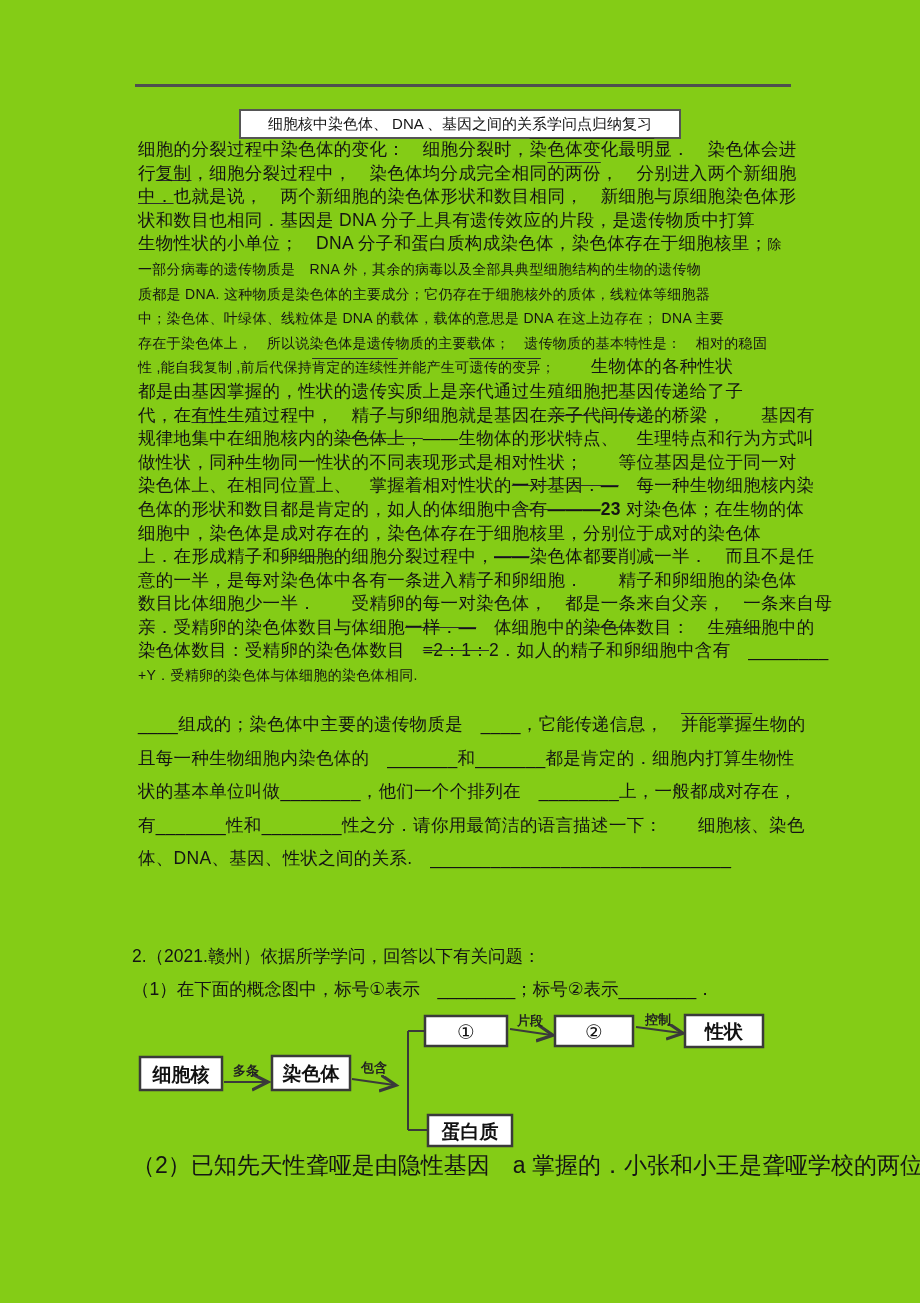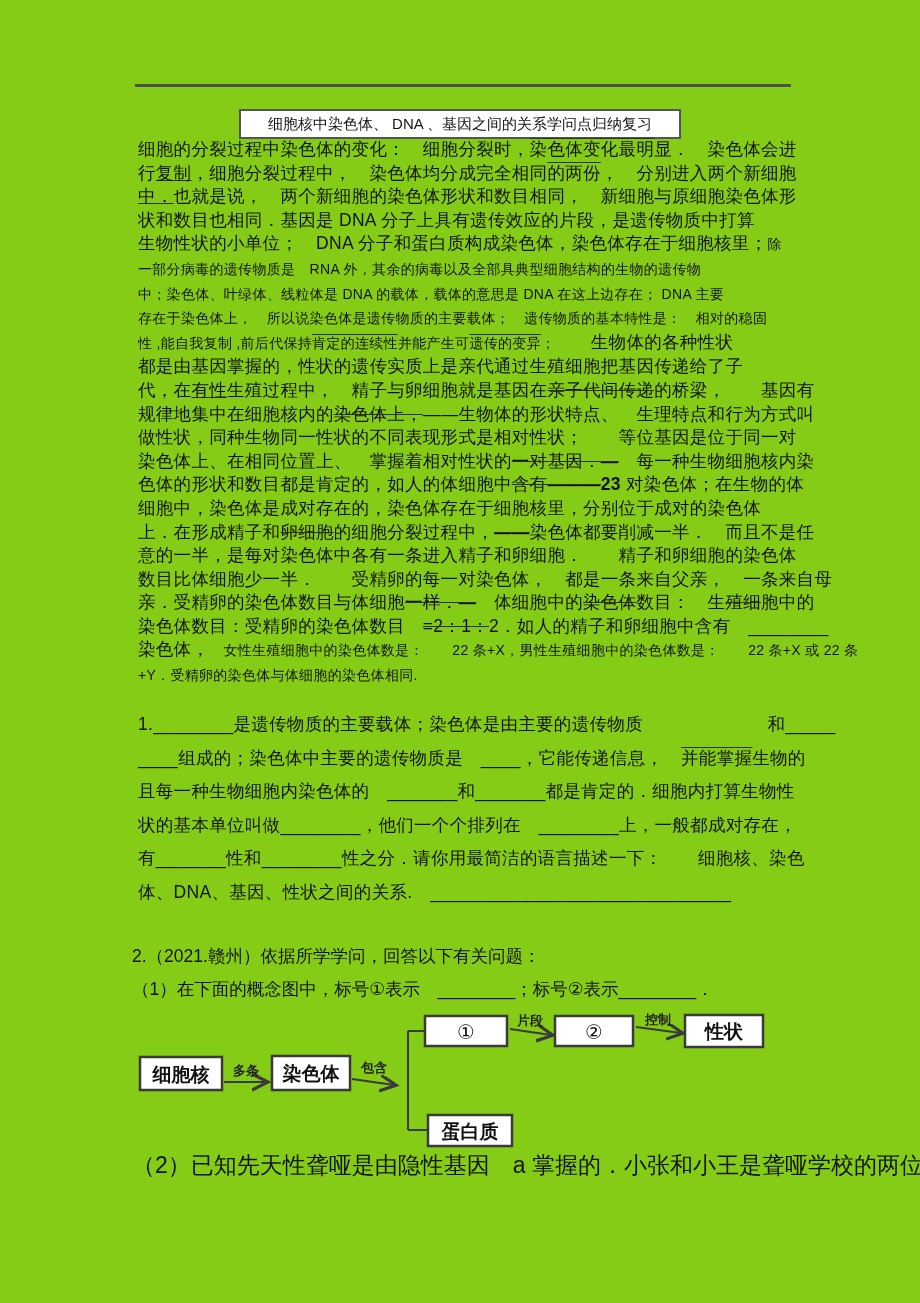--- a/index.html
+++ b/index.html
@@ -45,41 +45,40 @@
     <span>细胞核中染色体、 DNA 、基因之间的关系学问点归纳复习</span>
   </div>
 
   <div class="body-block">
       <div class="tline"><span>细胞的分裂过程中染色体的变化：　细胞分裂时，</span><span class="ol">染色体变化最明</span><span>显．　染色体会进</span></div>
       <div class="tline"><span>行</span><span class="ul">复制</span><span>，细胞分裂过程中，　染色体均分成完全相同</span><span class="ol">的两份</span><span>，　分别进入两个新细胞</span></div>
       <div class="tline"><span class="ul">中．</span><span>也就是说，　两个新细胞的染色体形状和数目相同，　新细胞与原细胞染色体形</span></div>
       <div class="tline"><span>状和数目也相同．基因是 DNA 分子上具有遗传效应的片段，是遗传物质中打算</span></div>
       <div class="tline"><span>生物性状的小单位；　DNA 分子和蛋白质构成染色体，染色体存在于细胞核里；</span><span class="sm">除</span></div>
       <div class="tline"><span class="sm">一部分病毒的遗传物质是　RNA 外，其余的病毒以及全部具典型细胞结构的生物的遗传物</span></div>
+      <div class="tline"><span class="sm">质都是 DNA. 这种物质是染色体的主要成分；它仍存在于细胞核外的质体，线粒体等细胞器</span></div>
       <div class="tline"><span class="sm">中；染色体、叶绿体、线粒体是 DNA 的载体，载体的意思是 DNA 在这上边存在； DNA 主要</span></div>
       <div class="tline"><span class="sm">存在于染色体上，　所以说染色体是遗传物质的主要载体；　遗传物质的基本特性是：　相对的稳固</span></div>
       <div class="tline"><span class="sm">性 ,能自我复制 ,前后代保持</span><span class="sm ol">肯定的连续性</span><span class="sm">并能产生可</span><span class="sm ol">遗传的变异</span><span class="sm">；</span><span>　　生物体的各种性状</span></div>
       <div class="tline"><span>都是由基因掌握的，性状的遗传实质上是亲代通过生殖细胞把基因传递给了子</span></div>
       <div class="tline"><span>代，在</span><span class="ul">有性</span><span>生殖过程中，　精子与卵细胞就是基因在</span><span class="st">亲子代间传递</span><span>的桥梁，　　基因有</span></div>
       <div class="tline"><span>规律地集中在细胞核内的</span><span class="st">染色体上，</span><span>——</span><span>生物体的形状特点、　生理特点和行为方式叫</span></div>
       <div class="tline"><span>做性状，同种生物同一性状的不同表现形式是相对性状；　　等位基因是位于同一对</span></div>
       <div class="tline"><span>染色体上、在相同位置上、　掌握着相对性状的</span><span class="st">一对基因．—</span><span>　每一种生物细胞核内染</span></div>
       <div class="tline"><span>色体的形状和数目都是肯定的，如人的体细胞中</span><span class="st">含有———</span><span class="b">23</span><span> 对染色体；在生物的体</span></div>
       <div class="tline"><span>细胞中，染色体是成对存在的，染色体存在于细胞核里，分别位于成对的染色体</span></div>
       <div class="tline"><span>上．在形成精子和</span><span class="st">卵细胞</span><span>的细胞分裂过程中，</span><span class="st">——</span><span>染色体都要削减一半．　而且不是任</span></div>
       <div class="tline"><span>意的一半，是每对染色体中各有一条进入精子和卵细胞．　　精子和卵细胞的染色体</span></div>
       <div class="tline"><span>数目比体细胞少一半．　　受精卵的每一对染色体，　都是一条来自父亲，　一条来自母</span></div>
       <div class="tline"><span>亲．受精卵的染色体数目与体细胞</span><span class="st">一样．—</span><span>　体细胞中的</span><span class="st">染色体</span><span>数目：　生</span><span class="st">殖细</span><span>胞中的</span></div>
       <div class="tline"><span>染色体数目：受精卵的染色体数目　</span><span class="st">=2：1：</span><span>2．如人的精子和卵细胞中含有　</span><span>________</span></div>
-      <div class="tline"><span>染色体，</span><span class="sm">　女性生殖细胞中的染色体数是：　　22 条+X，男性生殖细胞中的染色体数是：　　22 条+X 或 22 条</span></div>
       <div class="tline"><span class="sm">+Y．受精卵的染色体与体细胞的染色体相同.</span></div>
     </div>
 
   <div class="q1-block">
-      <div class="tline"><span>1.________是遗传物质的主要载体；染色体是由主要的遗传物质　　　　　　　和_____</span></div>
       <div class="tline"><span>____组成的；染色体中主要的遗传物质是　____，它能传递信息，　</span><span class="ol">并能掌握</span><span>生物的</span></div>
       <div class="tline"><span>且每一种生物细胞内染色体的　_______和_______都是肯定的．细胞内打算生物性</span></div>
       <div class="tline"><span>状的基本单位叫做________，他们一个个排列在　________上，一般都成对存在，</span></div>
       <div class="tline"><span>有_______性和________性之分．请你用最简洁的语言描述一下：　　细胞核、染色</span></div>
       <div class="tline"><span>体、DNA、基因、性状之间的关系.　______________________________</span></div>
     </div>
 
   <div class="q2-heading">2.（2021.赣州）依据所学学问，回答以下有关问题：</div>
   <div class="q2-part1">（1）在下面的概念图中，标号①表示　________；标号②表示________．</div>
 

